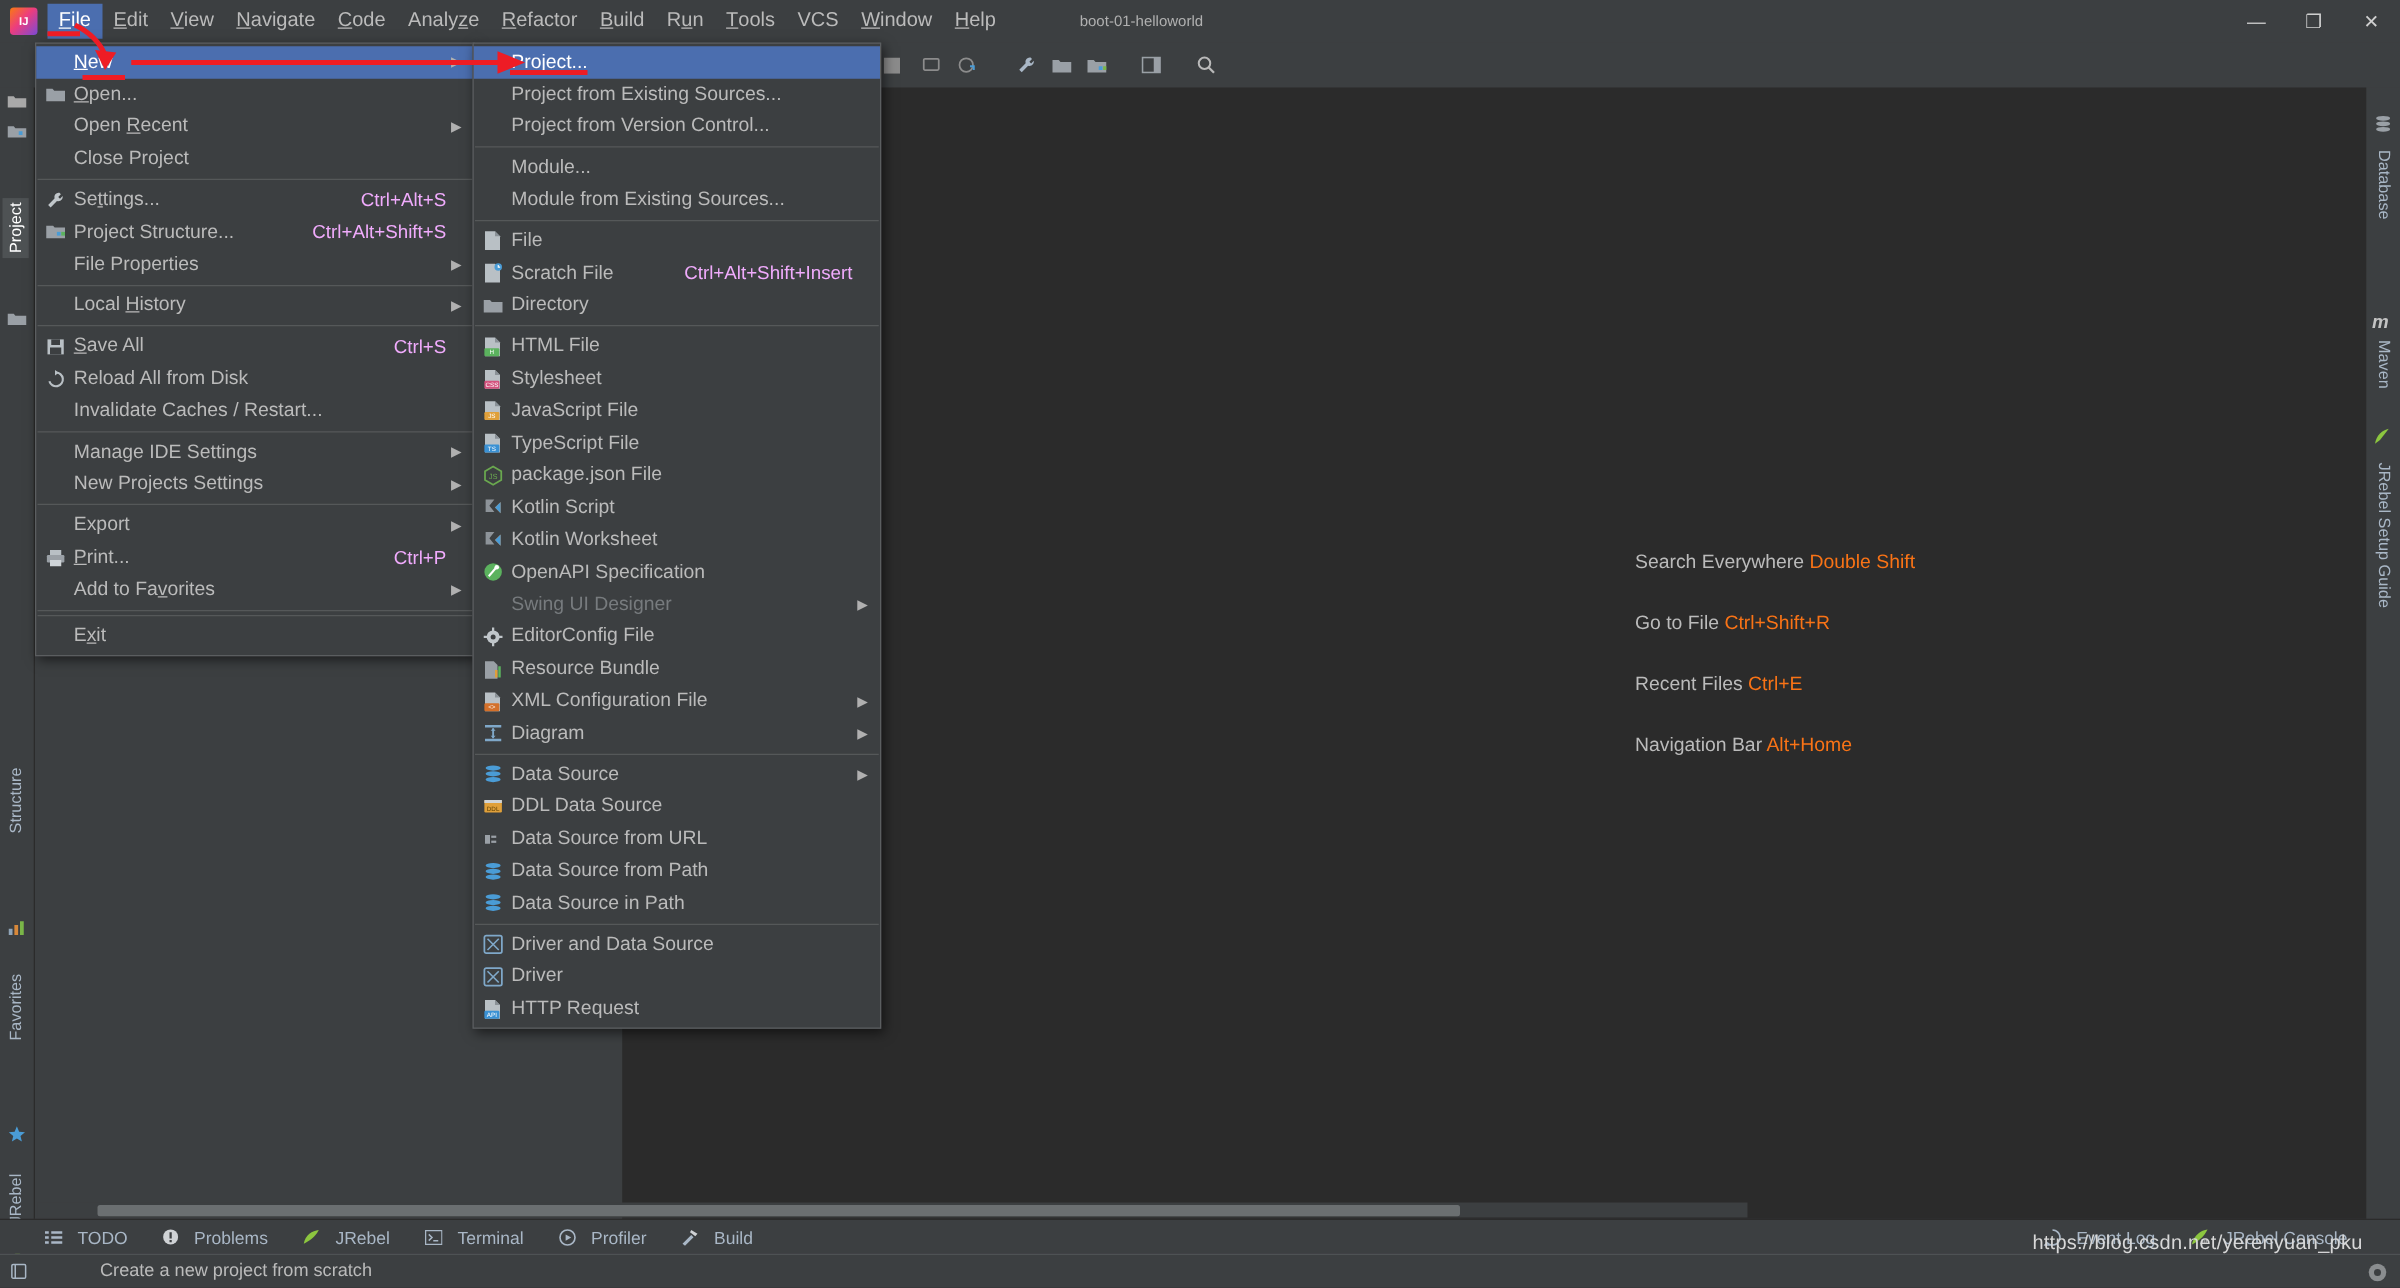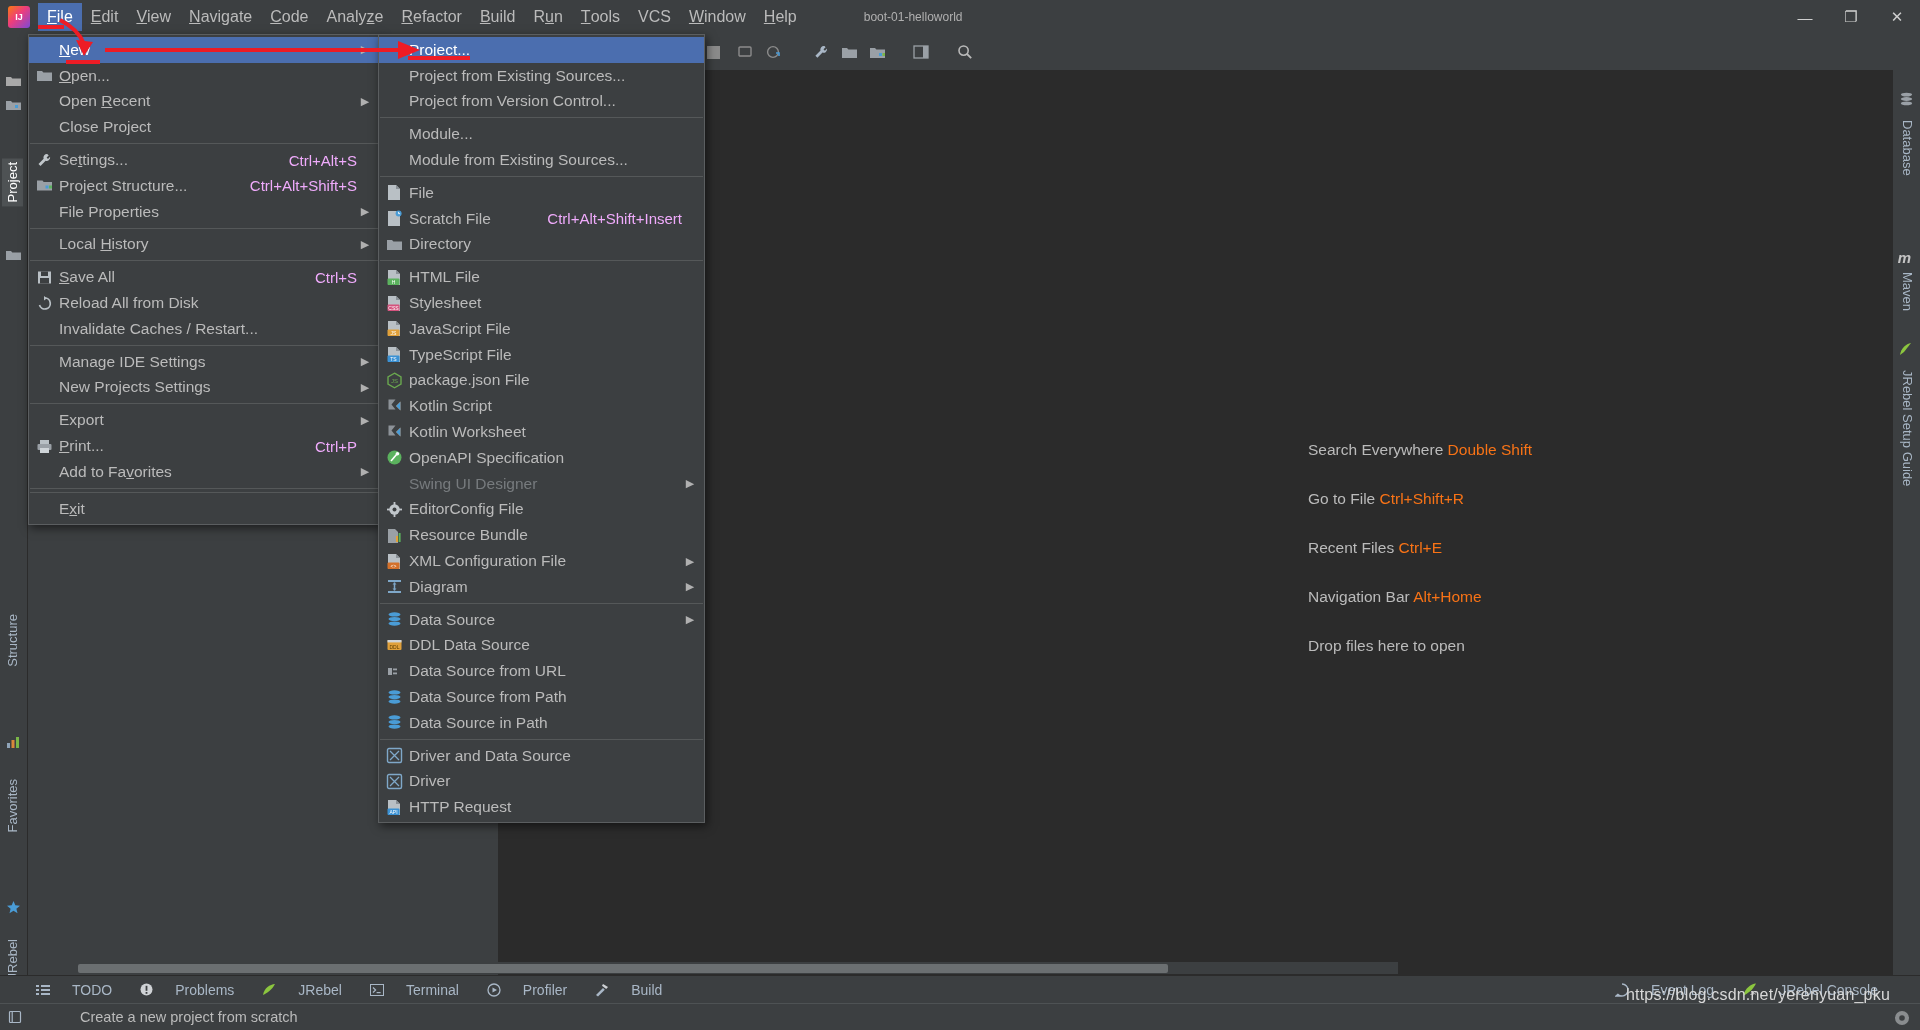--- a/index.html
+++ b/index.html
@@ -112,21 +112,21 @@
     background: #6b6f71; border-radius: 2px;
   }
 
   
   .bottom-bar {
     position: absolute; left: 0; top: 975px; width: 1920px; height: 28px;
     background: #3c3f41; display: flex; align-items: center;
     border-top: 1px solid #2b2b2b;
   }
   .bb-item {
-    display: flex; align-items: center; gap: 22px; color: #a9b7c6;
+    display: flex; align-items: center; gap: 12px; color: #a9b7c6;
     font-size: 14px; padding: 0 14px; white-space: nowrap;
   }
   .bb-right {
     position: absolute; right: 28px; top: 0; height: 28px;
     display: flex; align-items: center;
   }
 
   
   .status-bar {
     position: absolute; left: 0; top: 1003px; width: 1920px; height: 27px;
@@ -317,21 +317,20 @@
     <div class="rtab" style="top:296px">JRebel Setup Guide</div>
   </div>
 
   <div class="proj-panel"></div>
   <div class="editor-area">
     <div class="hints" id="hints">
         <div class="row" style="display: block; height: auto; padding: 0px;"><span>Search Everywhere</span> <span class="key">Double Shift</span></div>
         <div class="row" style="display: block; height: auto; padding: 0px;"><span>Go to File</span> <span class="key">Ctrl+Shift+R</span></div>
         <div class="row" style="display: block; height: auto; padding: 0px;"><span>Recent Files</span> <span class="key">Ctrl+E</span></div>
         <div class="row" style="display: block; height: auto; padding: 0px;"><span>Navigation Bar</span> <span class="key">Alt+Home</span></div>
-        <div class="row" style="display: block; height: auto; padding: 0px;"><span>Drop files here to open</span></div>
       </div>
   </div>
   <div class="ed-dark-bottom"></div>
 
   <div class="h-scroll">
     <div class="thumb"></div>
   </div>
 
   <div class="bottom-bar">
     <div style="width:22px"></div>

